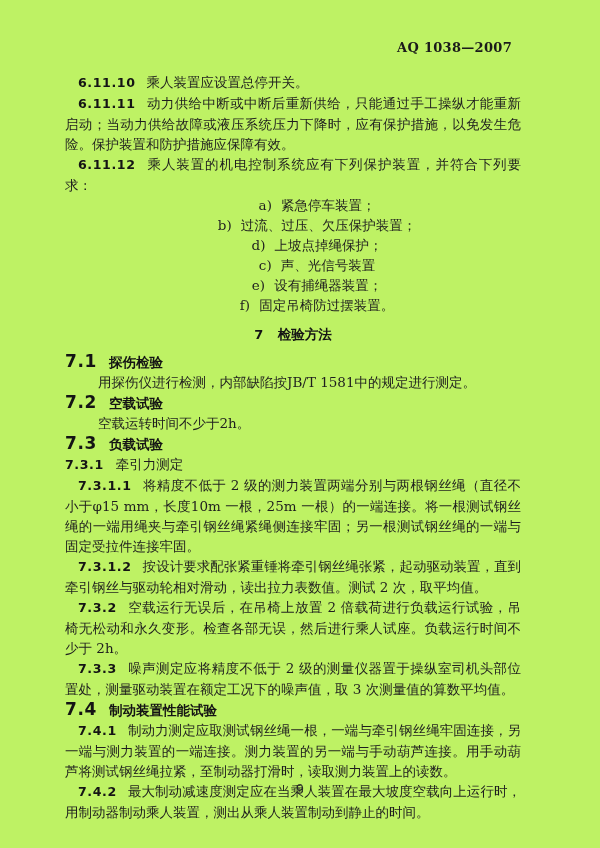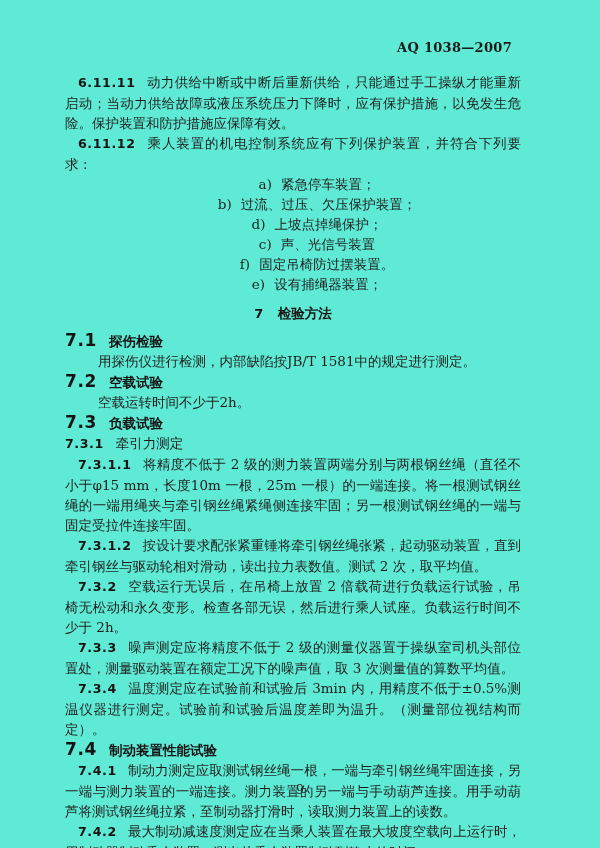--- a/index.html
+++ b/index.html
@@ -1,20 +1,20 @@
 <!DOCTYPE html>
 <html><head>
 <meta charset="utf-8">
 <style>
   html, body { margin: 0; padding: 0; background: #e8e8e8; }
   .page {
     position: relative;
     width: 600px;
     height: 848px;
-    background: #5eead4;
+    background: #bef264;
     overflow: hidden;
     font-family: "DejaVu Serif", "Liberation Serif", serif;
     color: #1e1e1e;
     box-sizing: border-box;
   }
   .doc-header {
     position: absolute;
     top: 40px;
     right: 88px;
     font-size: 13px;
@@ -81,31 +81,32 @@
 </style>
 </head>
 <body>
 
 <div class="page">
 
   <div class="doc-header">AQ 1038—2007</div>
 
   <div class="content">
 
+    <p class="para clause"><span class="num">6.11.10</span><span>乘人装置应设置总停开关。</span></p>
 
     <p class="para clause"><span class="num">6.11.11</span><span>动力供给中断或中断后重新供给，只能通过手工操纵才能重新启动；当动力供给故障或液压系统压力下降时，应有保护措施，以免发生危险。保护装置和防护措施应保障有效。</span></p>
 
     <p class="para clause"><span class="num">6.11.12</span><span>乘人装置的机电控制系统应有下列保护装置，并符合下列要求：</span></p>
 
     <p class="para list-item"><span class="marker">a)</span><span>紧急停车装置；</span></p>
     <p class="para list-item"><span class="marker">b)</span><span>过流、过压、欠压保护装置；</span></p>
     <p class="para list-item"><span class="marker">d)</span><span>上坡点掉绳保护；</span></p>
     <p class="para list-item"><span class="marker">c)</span><span>声、光信号装置</span></p>
+    <p class="para list-item"><span class="marker">e)</span><span>设有捕绳器装置；</span></p>
     <p class="para list-item"><span class="marker">f)</span><span>固定吊椅防过摆装置。</span></p>
-    <p class="para list-item"><span class="marker">e)</span><span>设有捕绳器装置；</span></p>
 
     <p class="para h-chapter"><span class="num">7</span><span>检验方法</span></p>
 
     <p class="para h-section"><span class="num">7.1</span><span>探伤检验</span></p>
     <p class="para indent-para">用探伤仪进行检测，内部缺陷按JB/T 1581中的规定进行测定。</p>
 
     <p class="para h-section"><span class="num">7.2</span><span>空载试验</span></p>
     <p class="para indent-para">空载运转时间不少于2h。</p>
 
     <p class="para h-section"><span class="num">7.3</span><span>负载试验</span></p>
@@ -113,21 +114,20 @@
     <p class="para h-sub"><span class="num">7.3.1</span><span>牵引力测定</span></p>
 
     <p class="para clause"><span class="num">7.3.1.1</span><span>将精度不低于 2 级的测力装置两端分别与两根钢丝绳（直径不小于φ15 mm，长度10m 一根，25m 一根）的一端连接。将一根测试钢丝绳的一端用绳夹与牵引钢丝绳紧绳侧连接牢固；另一根测试钢丝绳的一端与固定受拉件连接牢固。</span></p>
 
     <p class="para clause"><span class="num">7.3.1.2</span><span>按设计要求配张紧重锤将牵引钢丝绳张紧，起动驱动装置，直到牵引钢丝与驱动轮相对滑动，读出拉力表数值。测试 2 次，取平均值。</span></p>
 
     <p class="para clause"><span class="num">7.3.2</span><span>空载运行无误后，在吊椅上放置 2 倍载荷进行负载运行试验，吊椅无松动和永久变形。检查各部无误，然后进行乘人试座。负载运行时间不少于 2h。</span></p>
 
     <p class="para clause"><span class="num">7.3.3</span><span>噪声测定应将精度不低于 2 级的测量仪器置于操纵室司机头部位置处，测量驱动装置在额定工况下的噪声值，取 3 次测量值的算数平均值。</span></p>
 
-    <p class="para clause"><span class="num">7.3.4</span><span>温度测定应在试验前和试验后 3min 内，用精度不低于±0.5%测温仪器进行测定。试验前和试验后温度差即为温升。（测量部位视结构而定）。</span></p>
 
     <p class="para h-section"><span class="num">7.4</span><span>制动装置性能试验</span></p>
 
     <p class="para clause"><span class="num">7.4.1</span><span>制动力测定应取测试钢丝绳一根，一端与牵引钢丝绳牢固连接，另一端与测力装置的一端连接。测力装置的另一端与手动葫芦连接。用手动葫芦将测试钢丝绳拉紧，至制动器打滑时，读取测力装置上的读数。</span></p>
 
     <p class="para clause"><span class="num">7.4.2</span><span>最大制动减速度测定应在当乘人装置在最大坡度空载向上运行时，用制动器制动乘人装置，测出从乘人装置制动到静止的时间。</span></p>
 
   </div>
 
   <div class="doc-footer">9</div>

